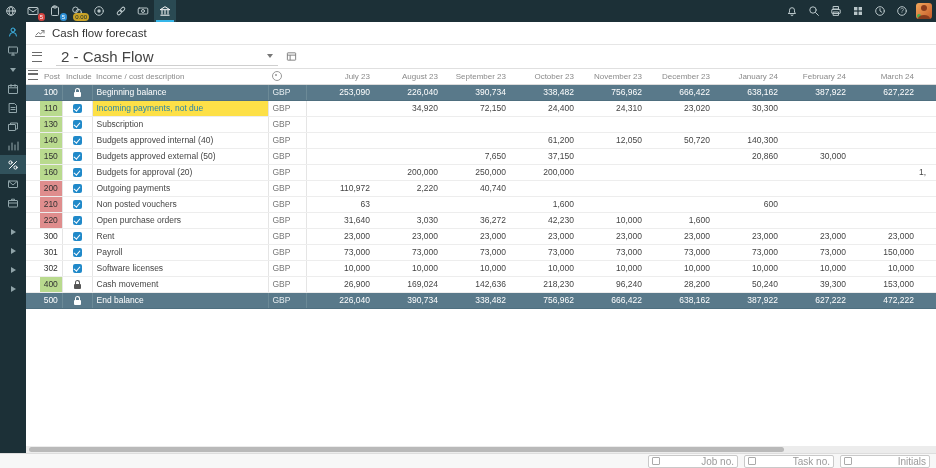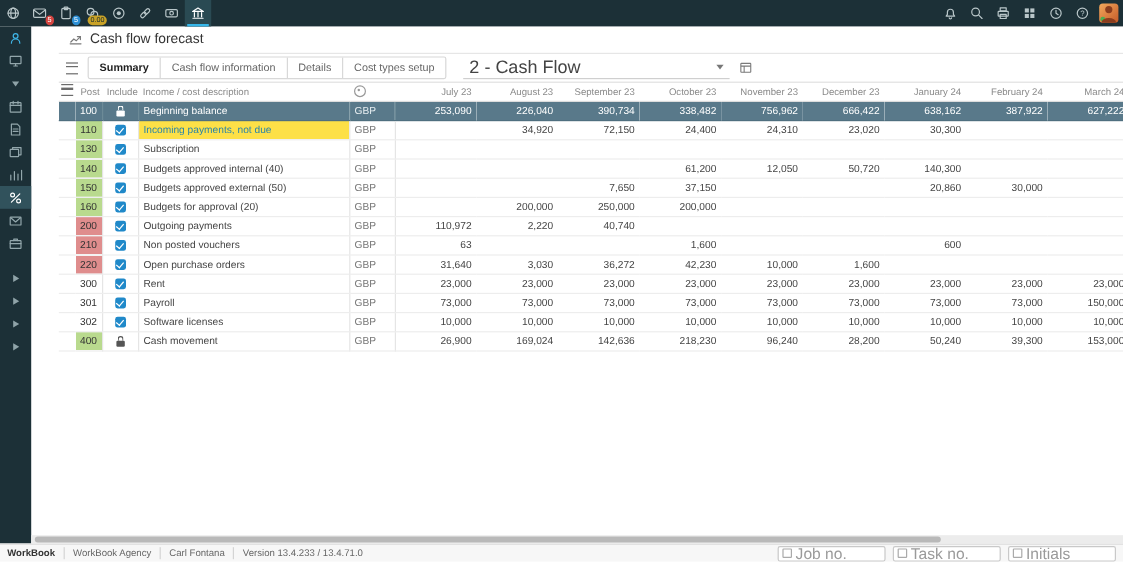--- a/index.html
+++ b/index.html
@@ -28,21 +28,21 @@
   .sbi{width:26px;height:19px;display:flex;align-items:center;justify-content:center;position:relative;}
   .sbi svg{display:block;}
   .sbi svg *{stroke:#93a7ac;fill:none;stroke-width:1;stroke-linecap:round;stroke-linejoin:round;}
   .sbi.blue svg *{stroke:#3fb6e8;}
   .sbi.active{background:#31525c;}
   .sbi.active svg *{stroke:#fff;}
   .tri{width:0;height:0;border-top:3.5px solid transparent;border-bottom:3.5px solid transparent;border-left:5px solid #8fa3a8;}
   .chev{width:0;height:0;border-left:3.5px solid transparent;border-right:3.5px solid transparent;border-top:4px solid #8fa3a8;}
   .sbi.gap{margin-top:10px;}
   
-  .main{position:absolute;top:22px;left:26px;right:0;bottom:15px;background:#fff;padding-left:23px;}
+  .main{position:absolute;top:22px;left:26px;right:0;bottom:15px;background:#fff;}
   .titlebar{height:22px;display:flex;align-items:center;padding-left:8px;border-bottom:1px solid #e6e6e6;}
   .titlebar svg{display:block;margin-right:6px;}
   .titlebar svg *{stroke:#7a7a7a;fill:none;stroke-width:1;stroke-linecap:round;}
   .title{font-size:11.5px;color:#333;}
   .tabsrow{height:23px;display:flex;align-items:center;padding-left:6px;border-bottom:1px solid #e0e0e0;}
   .ham{display:inline-block;width:10px;height:8px;border-top:1.5px solid #6b6b6b;border-bottom:1.5px solid #6b6b6b;position:relative;}
   .ham::after{content:"";position:absolute;left:0;right:0;top:2.2px;height:1.5px;background:#6b6b6b;}
   .tabstrip{display:flex;border:1px solid #d8d8d8;border-radius:2px;height:17px;margin-left:8px;background:#fff;}
   .tab{padding:0 9px;line-height:17px;font-size:9px;color:#666;border-right:1px solid #d8d8d8;white-space:nowrap;}
   .tab:last-child{border-right:none;}
@@ -85,21 +85,21 @@
   .hthumb{position:absolute;left:3px;top:1px;height:5px;width:83%;background:#b9b9b9;border-radius:2.5px;}
   .statusbar{position:absolute;left:0;right:0;bottom:0;height:15px;background:#f7f7f7;border-top:1px solid #ddd;
     display:flex;align-items:center;padding:0 6px;font-size:8px;color:#666;z-index:7;box-sizing:border-box;}
   .sbl{display:flex;align-items:center;}
   .sbl .t{padding:0 7px;border-right:1px solid #d4d4d4;line-height:10px;}
   .sbl .t:first-child{padding-left:0;font-weight:bold;color:#333;}
   .sbl .t:last-child{border-right:none;}
   .sbr{margin-left:auto;display:flex;align-items:center;}
   .qs{display:flex;align-items:center;border:1px solid #c9c9c9;background:#fff;height:11px;width:82px;margin-left:6px;padding:0 3px;border-radius:2px;}
   .qs .qico{width:6px;height:6px;border:1px solid #aaa;border-radius:1px;margin-right:3px;flex:0 0 auto;}
-  .qs input{border:none;outline:none;width:100%;font-size:13px;color:#555;padding:0;background:transparent;font-family:"Liberation Sans",sans-serif;}
+  .qs input{border:none;outline:none;width:100%;font-size:10px;color:#555;padding:0;background:transparent;font-family:"Liberation Sans",sans-serif;text-align:right;}
   .qs input::placeholder{color:#9a9a9a;}
 </style>
 </head>
 <body>
 
 <div class="topbar">
   <span class="tbi">
     <svg width="12" height="12" viewBox="0 0 12 12">
         <circle cx="6" cy="6" r="4.3"></circle>
         <ellipse cx="6" cy="6" rx="2" ry="4.3"></ellipse>
@@ -287,26 +287,20 @@
   <div class="titlebar">
     <svg width="12" height="12" viewBox="0 0 12 12">
       <path d="M1.5 9.5 H10.5 M2 8 L4.5 5.5 L6.5 7 L10 3.5"></path>
         <path d="M10 6 V3.5 H7.5"></path>
     </svg>
     <span class="title">Cash flow forecast</span>
   </div>
 
   <div class="tabsrow">
     <span class="ham"></span>
-    <div class="tabstrip">
-      <span class="tab active">Summary</span>
-      <span class="tab">Cash flow information</span>
-      <span class="tab">Details</span>
-      <span class="tab">Cost types setup</span>
-    </div>
     <div class="viewsel">
       <span>2 - Cash Flow</span>
       <span class="caret"></span>
     </div>
     <span class="vopt">
       <svg width="11" height="11" viewBox="0 0 12 12">
           <rect x="1.5" y="2" width="9" height="8" rx="0.5"></rect>
           <path d="M1.5 4.5 h9 M4.5 4.5 v5.5"></path>
         </svg>
     </span>
@@ -564,35 +558,46 @@
           <td class="c-val">169,024</td>
           <td class="c-val">142,636</td>
           <td class="c-val">218,230</td>
           <td class="c-val">96,240</td>
           <td class="c-val">28,200</td>
           <td class="c-val">50,240</td>
           <td class="c-val">39,300</td>
           <td class="c-val">153,000</td>
           <td class="c-x"></td>
         </tr>
+        <tr class="dark-row">
+          <td class="c-menu"></td>
+          <td class="c-post p-dark">500</td>
+          <td class="c-inc"><span class="lock"></span></td>
+          <td class="c-desc">End balance</td>
+          <td class="c-cur">GBP</td>
+          <td class="c-val">226,040</td>
+          <td class="c-val">390,734</td>
+          <td class="c-val">338,482</td>
+          <td class="c-val">756,962</td>
+          <td class="c-val">666,422</td>
+          <td class="c-val">638,162</td>
+          <td class="c-val">387,922</td>
+          <td class="c-val">627,222</td>
+          <td class="c-val">472,222</td>
+          <td class="c-x"></td>
+        </tr>
       </tbody>
   </table>
 </div>
 
 <div class="hscroll">
   <div class="hthumb"></div>
 </div>
 
 <div class="statusbar">
-  <span class="sbl">
-    <span class="t">WorkBook</span>
-    <span class="t">WorkBook Agency</span>
-    <span class="t">Carl Fontana</span>
-    <span class="t">Version 13.4.233 / 13.4.71.0</span>
-  </span>
   <span class="sbr">
     <span class="qs">
       <span class="qico"></span>
       <input placeholder="Job no." style="">
     </span>
     <span class="qs">
       <span class="qico"></span>
       <input placeholder="Task no." style="">
     </span>
     <span class="qs">

